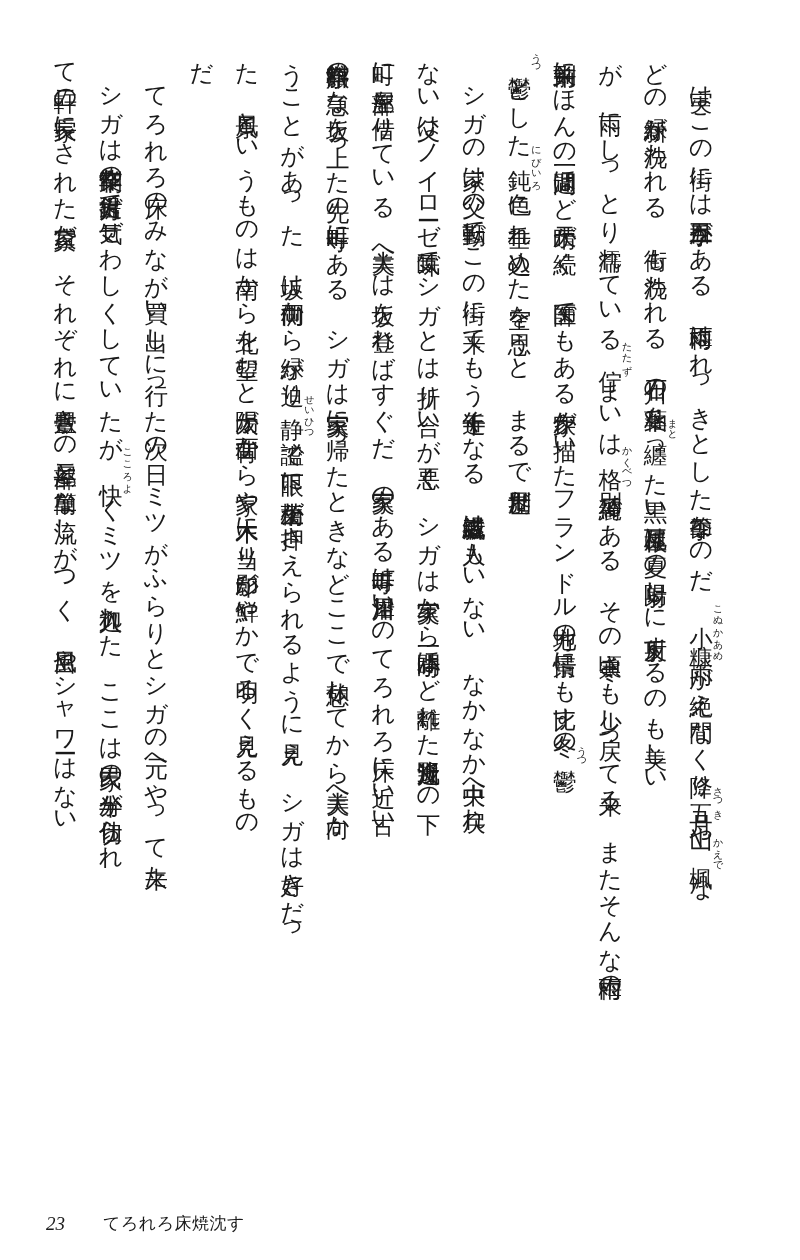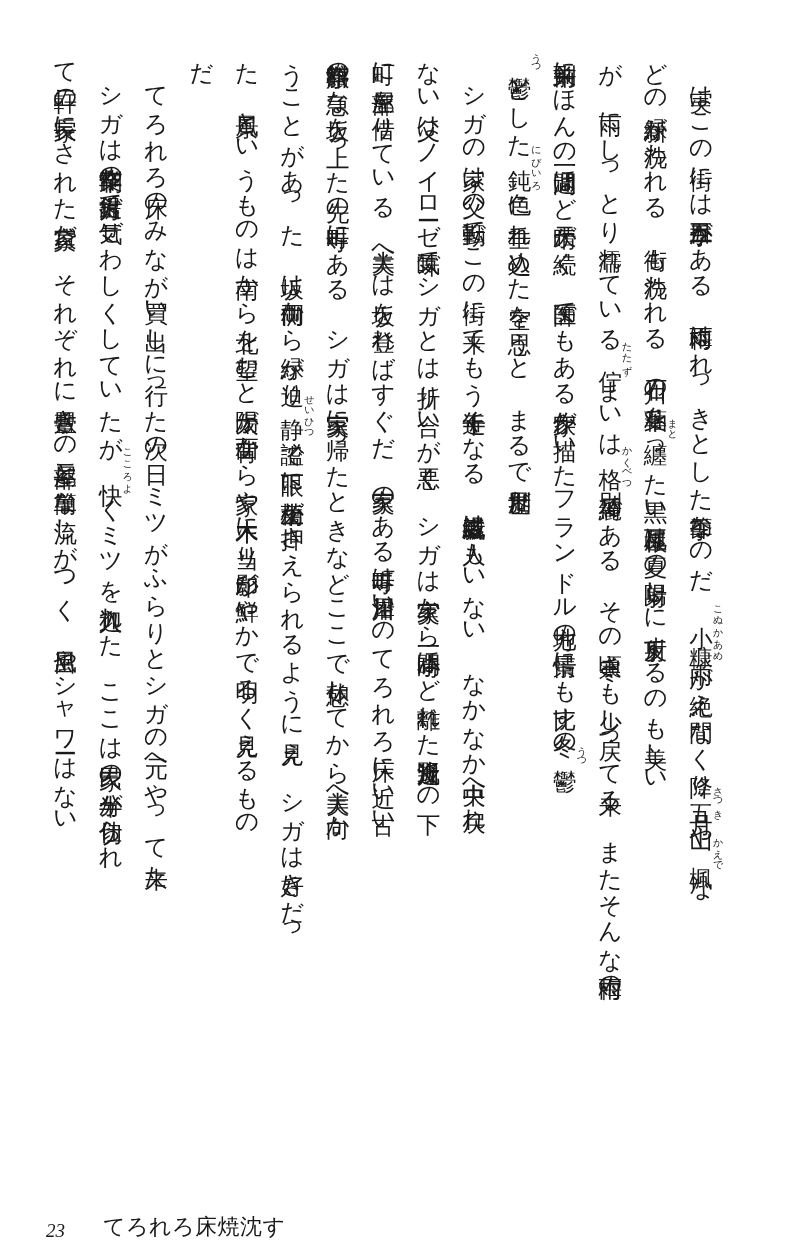--- a/index.html
+++ b/index.html
@@ -44,21 +44,21 @@
     top: 1212px;
     display: flex;
     align-items: flex-end;
     gap: 38px;
   }
   .pagenum {
     font-style: italic;
     font-size: 19px;
   }
   .runtitle {
-    font-size: 22px;
+    font-size: 17px;
     letter-spacing: 0.5px;
   }
 </style>
 </head>
 <body>
 
 <div class="text-body">
     <div class="tcol">　実はこの街には五季目がある　梅雨はれっきとした季節なのだ　<ruby>小糠雨<rt>こぬかあめ</rt></ruby>が絶え間なく降り<ruby>五月山<rt>さつき</rt></ruby>や<ruby>楓<rt>かえで</rt></ruby>な</div>
     <div class="tcol">どの新緑が洗われる　街も洗われる　石川の釉薬を<ruby>纏<rt>まと</rt></ruby>った黒い瓦屋根は夏の陽射しに反射するのも美しい</div>
     <div class="tcol">が　雨にしっとり濡れている<ruby>佇<rt>たたず</rt></ruby>まいは<ruby>格別<rt>かくべつ</rt></ruby>綺麗である　その頃寒さも少し戻って来る　またそんな梅雨の</div>

